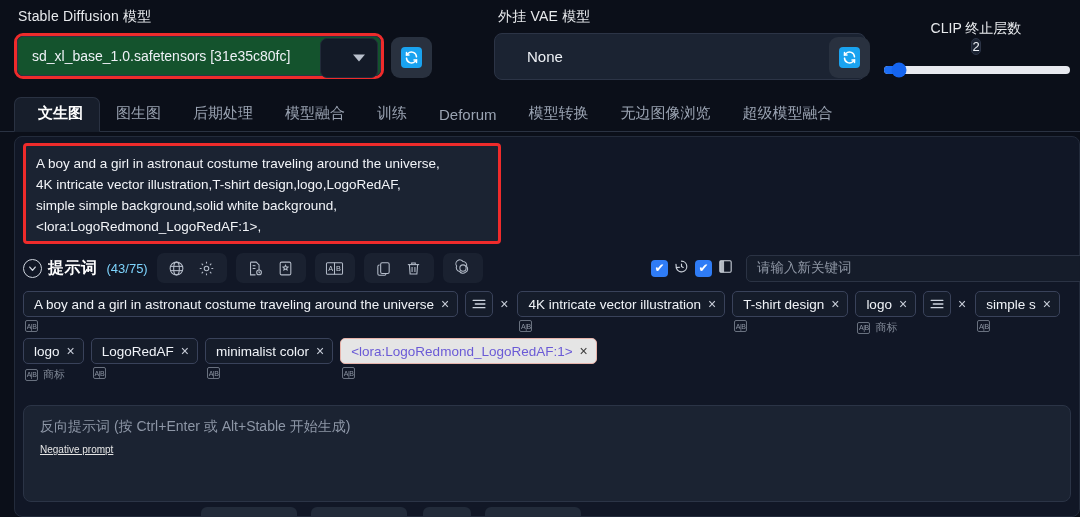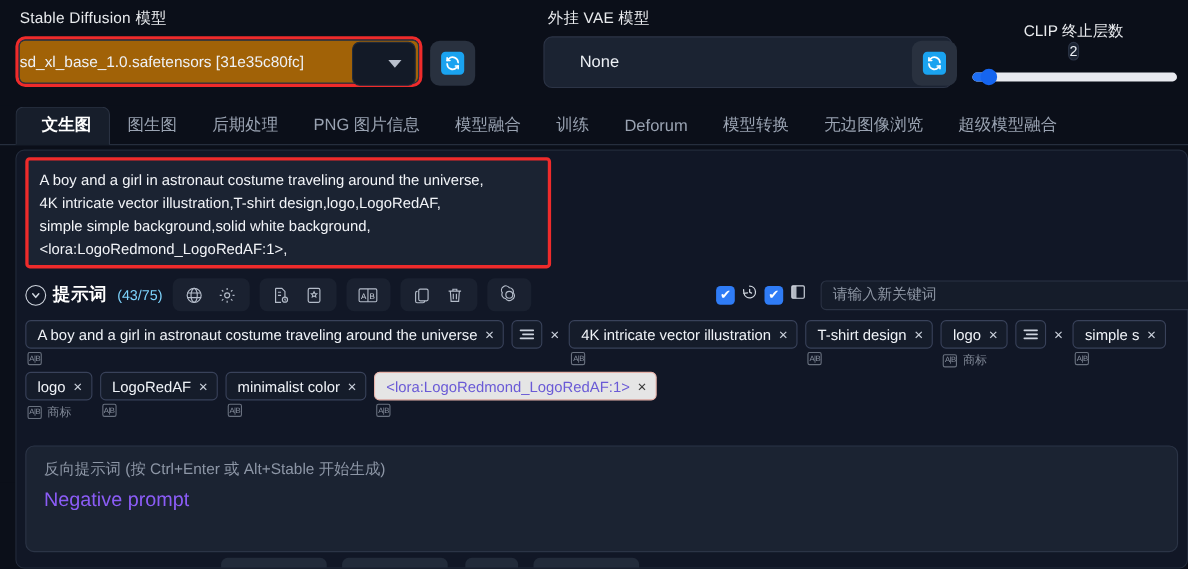--- a/index.html
+++ b/index.html
@@ -19,22 +19,22 @@
     font-size: 14px; color: #e8eaed; letter-spacing: .2px;
   }
 
   .model-group { position: absolute; left: 14px; top: 8px; width: 370px; }
   .model-label { margin-left: 4px; margin-bottom: 7px; }
   .redbox {
     position: relative; border: 3px solid #ef2b2b; border-radius: 9px;
     padding: 0;
   }
   .dropdown {
-    background: #a16207; border: 1px solid #2b3445; border-radius: 6px;
-    height: 40px; display: flex; align-items: center; padding: 0 0;
+    background: #14532d; border: 1px solid #2b3445; border-radius: 6px;
+    height: 40px; display: flex; align-items: center; padding: 0 14px;
     font-size: 14px; color: #eef1f6; white-space: nowrap; overflow: hidden;
   }
   .dd-wide { width: 100%; }
   .caret {
     position: absolute; right: 12px; top: 50%; transform: translateY(-50%);
     width: 0; height: 0; border-left: 6px solid transparent;
     border-right: 6px solid transparent; border-top: 7px solid #b9c0cc;
   }
   .model-caret-outer {
     position: absolute; left: 320px; top: 38px; width: 58px; height: 40px;
@@ -161,21 +161,21 @@
     width: 28px; height: 26px; border: 1px solid #39425a; border-radius: 5px;
     background: #151c2a; display: flex; align-items: center; justify-content: center;
   }
 
   
   .negbox {
     position: absolute; left: 8px; top: 268px; width: 1048px; height: 97px;
     background: #1b2332; border: 1px solid #2b3446; border-radius: 8px; padding: 12px 16px;
   }
   .neg-line1 { font-size: 14px; color: #8d96a6; margin-bottom: 8px; }
-  .neg-line2 { font-size: 18px; color: #8b5cf6; }
+  .neg-line2 { font-size: 10px; color: #e5e5e5; text-decoration: underline; }
 
   
   .peek { position: absolute; bottom: 0; height: 9px; background: #222b3a; border-radius: 6px 6px 0 0; }
 </style>
 </head>
 <body>
 
 <div class="root">
 
   <div class="topbar">
@@ -231,21 +231,20 @@
         <div class="slider-fill" id="clipFill" style="width: 8%;"></div>
         <div class="slider-knob" id="clipKnob" style="left: 8%;"></div>
       </div>
     </div>
   </div>
 
   <div class="tabs" id="tabs">
       <div class="tab active">文生图</div>
       <div class="tab">图生图</div>
       <div class="tab">后期处理</div>
-      <div class="tab">PNG 图片信息</div>
       <div class="tab">模型融合</div>
       <div class="tab">训练</div>
       <div class="tab">Deforum</div>
       <div class="tab">模型转换</div>
       <div class="tab">无边图像浏览</div>
       <div class="tab">超级模型融合</div>
     </div>
 
   <div class="panel">
 

